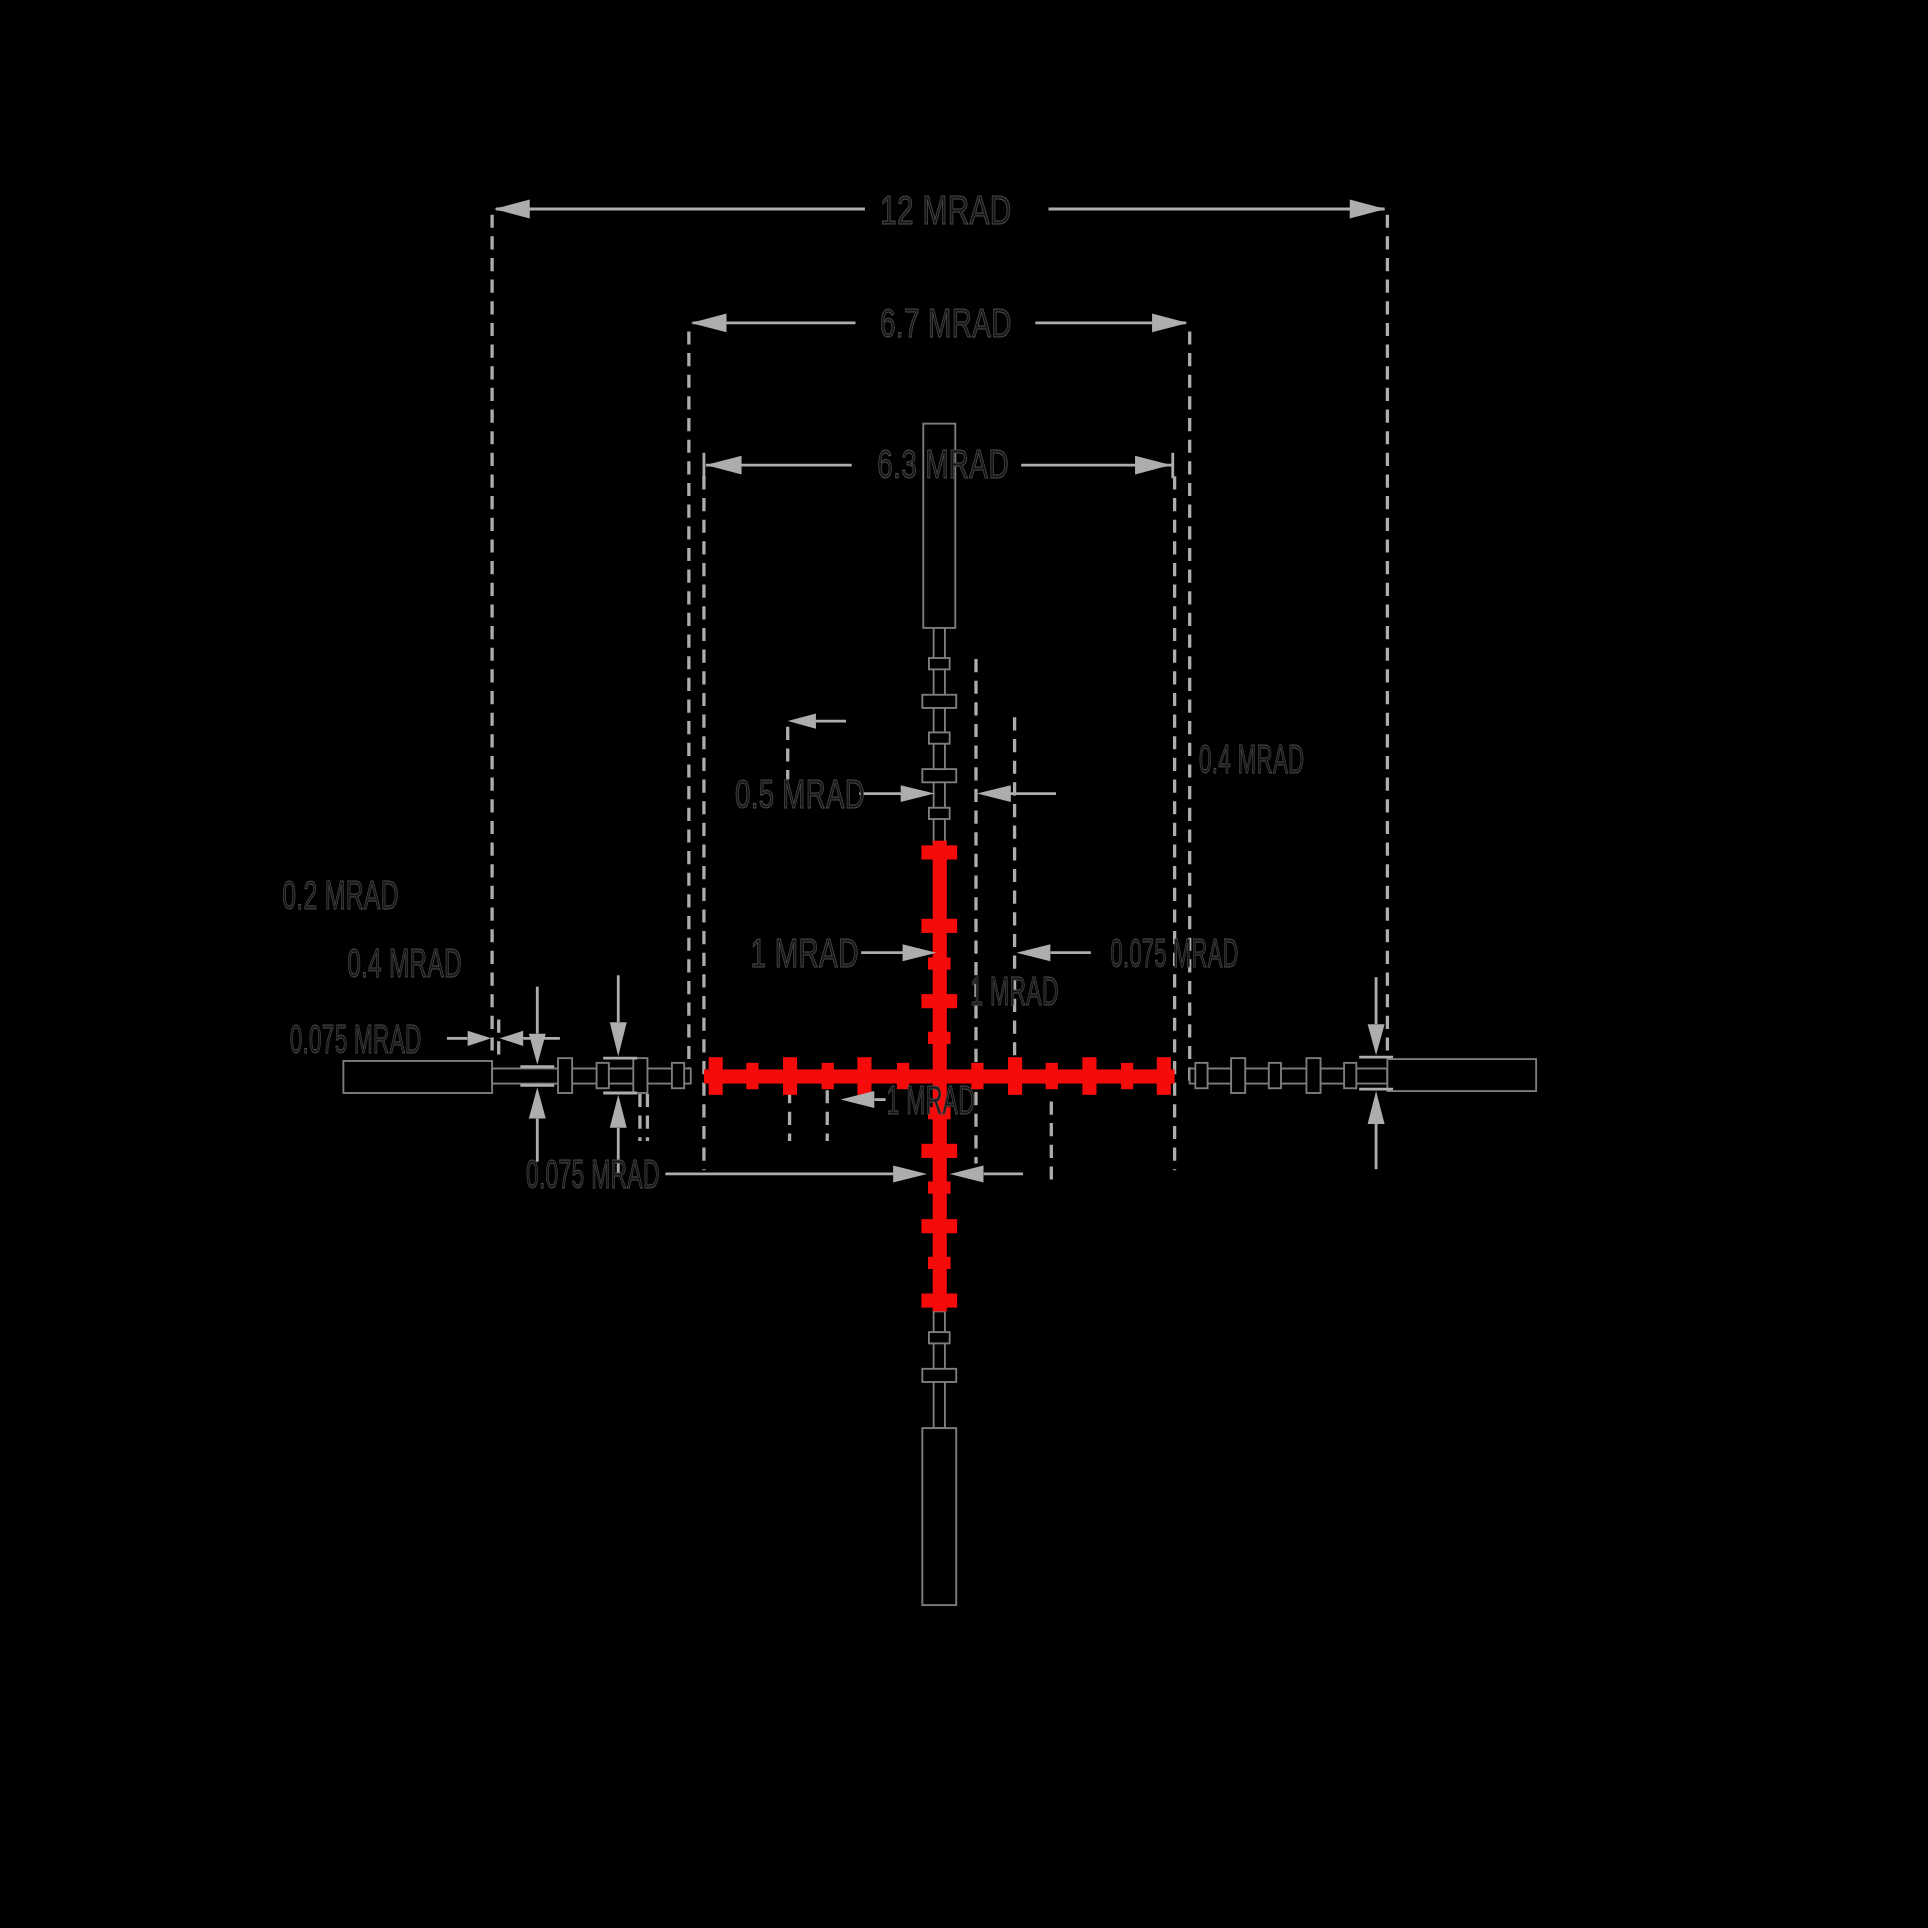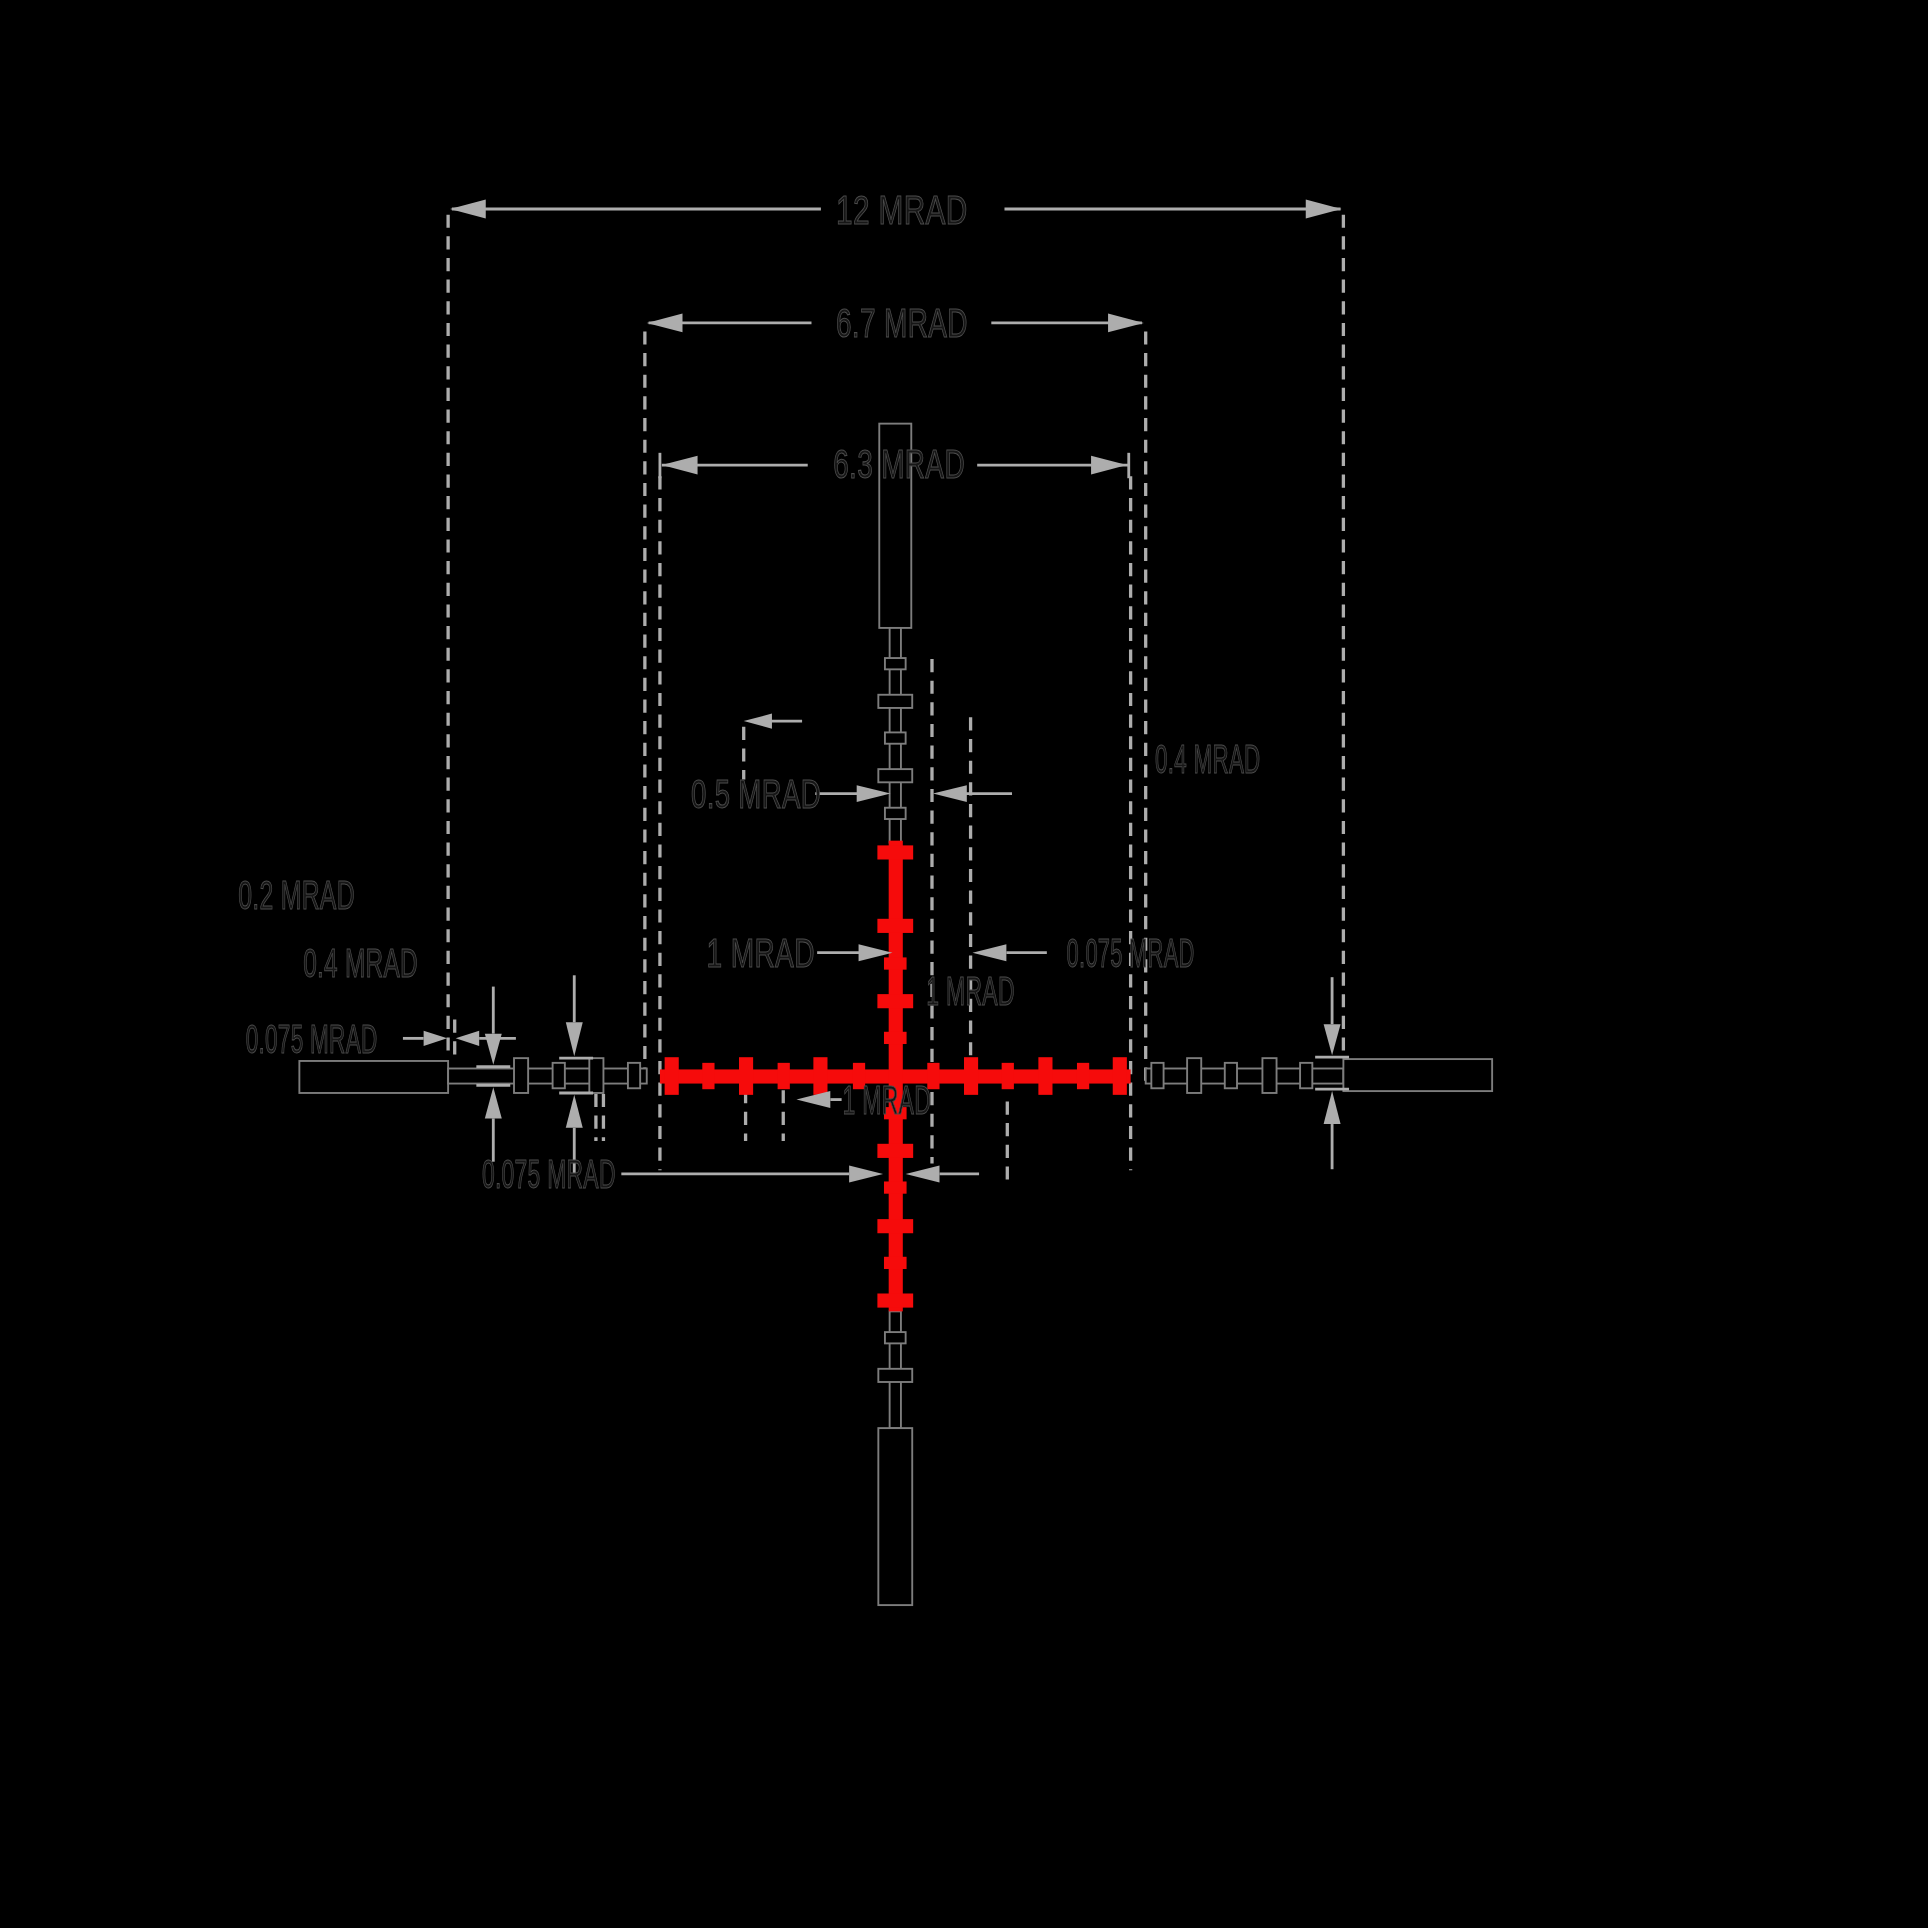--- a/index.html
+++ b/index.html
@@ -1,20 +1,20 @@
 <!DOCTYPE html>
 <html style="--bg: #000000; --red: #f60b0b; --blk: #000000; --outline: #7d7d7d; --dim: #adadad; --lblfill: #161616; --lblstroke: #4c4c4c;font-size:15px"><head>
 <meta charset="utf-8">
 <style>
   :root{
     --bg:#000000; --red:#f60b0b; --blk:#000000; --outline:#7d7d7d;
     --dim:#adadad; --lblfill:#161616; --lblstroke:#4c4c4c;
   }
   html,body{margin:0;padding:0;background:var(--bg);}
-  .stage{width:1840px;height:1928px;position:relative;background:var(--bg);overflow:hidden;}
+  .stage{width:1840px;height:1928px;position:relative;background:var(--bg);overflow:hidden;padding-left:44px;}
   svg{display:block;}
   .dash{stroke:var(--dim);stroke-width:3.5;stroke-dasharray:14 9;fill:none;}
   .dimline{stroke:var(--dim);stroke-width:3;fill:none;}
   .ah{fill:var(--dim);stroke:none;}
   .blk{fill:var(--blk);stroke:var(--outline);stroke-width:2;}
   .red{fill:var(--red);stroke:none;}
   .lbl{
     font-family:"Liberation Sans","DejaVu Sans",sans-serif;
     font-size:44px; letter-spacing:0.5px;
     fill:var(--lblfill); stroke:var(--lblstroke); stroke-width:1.1px;

